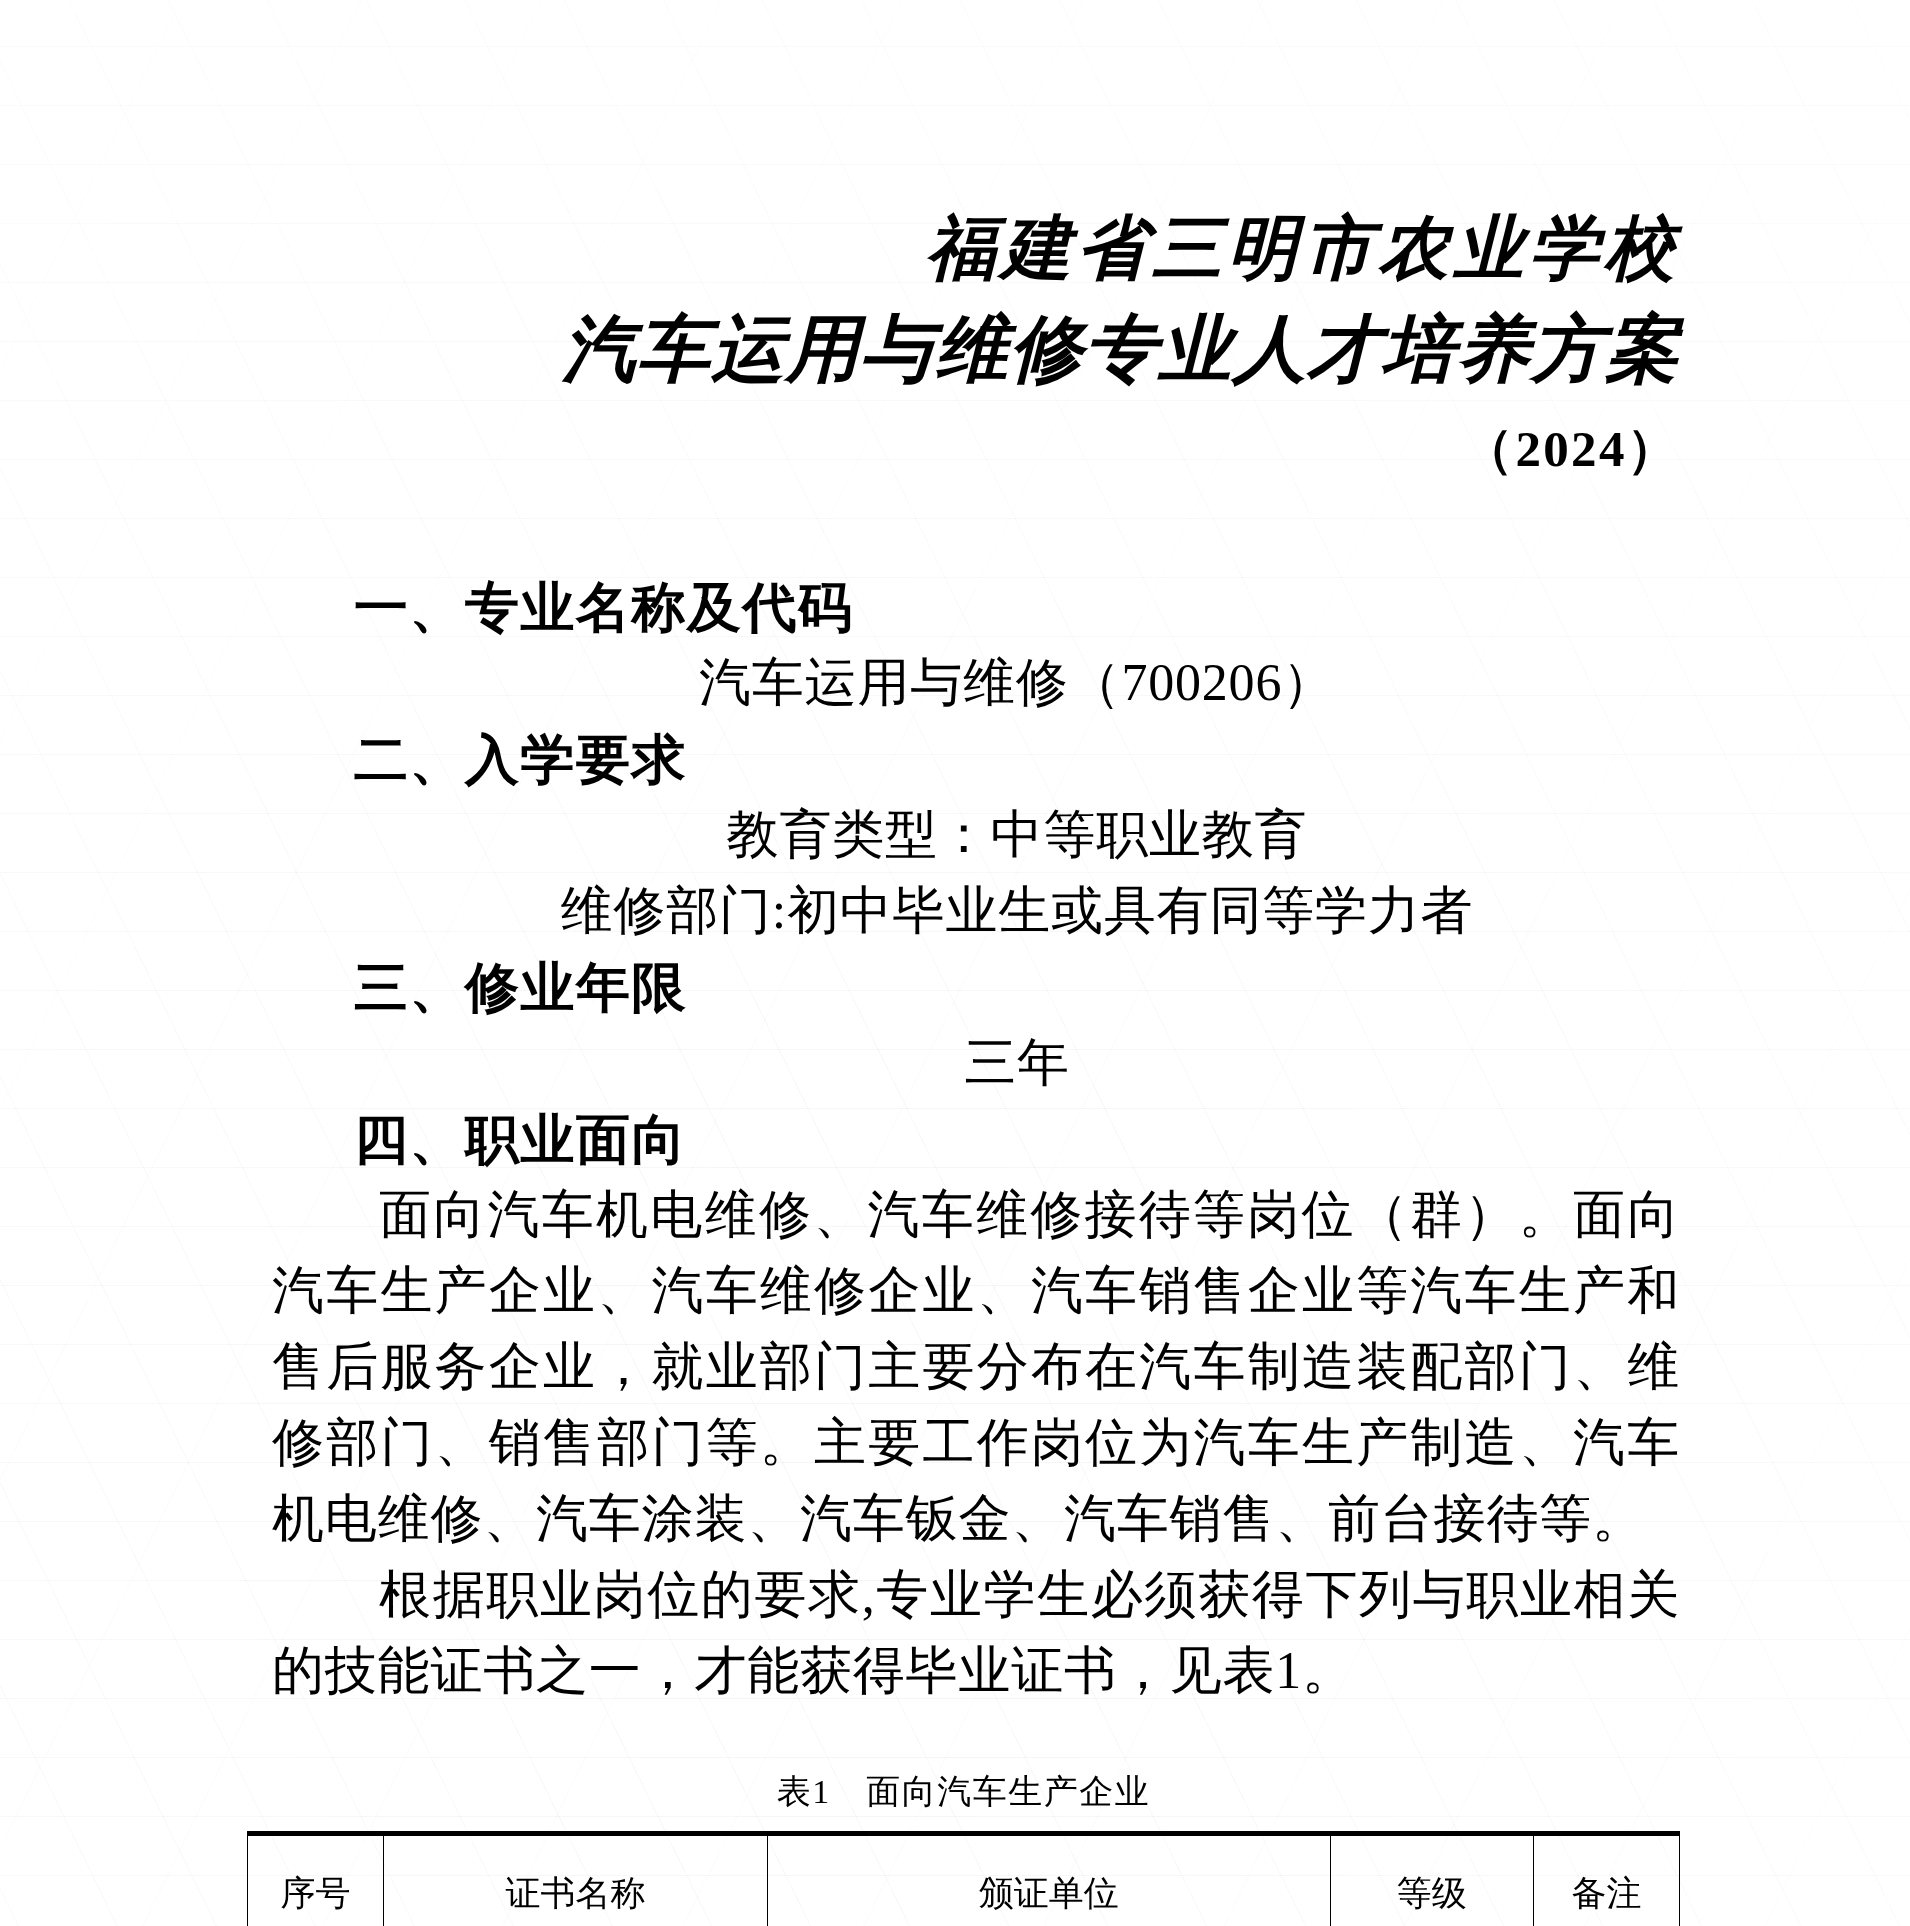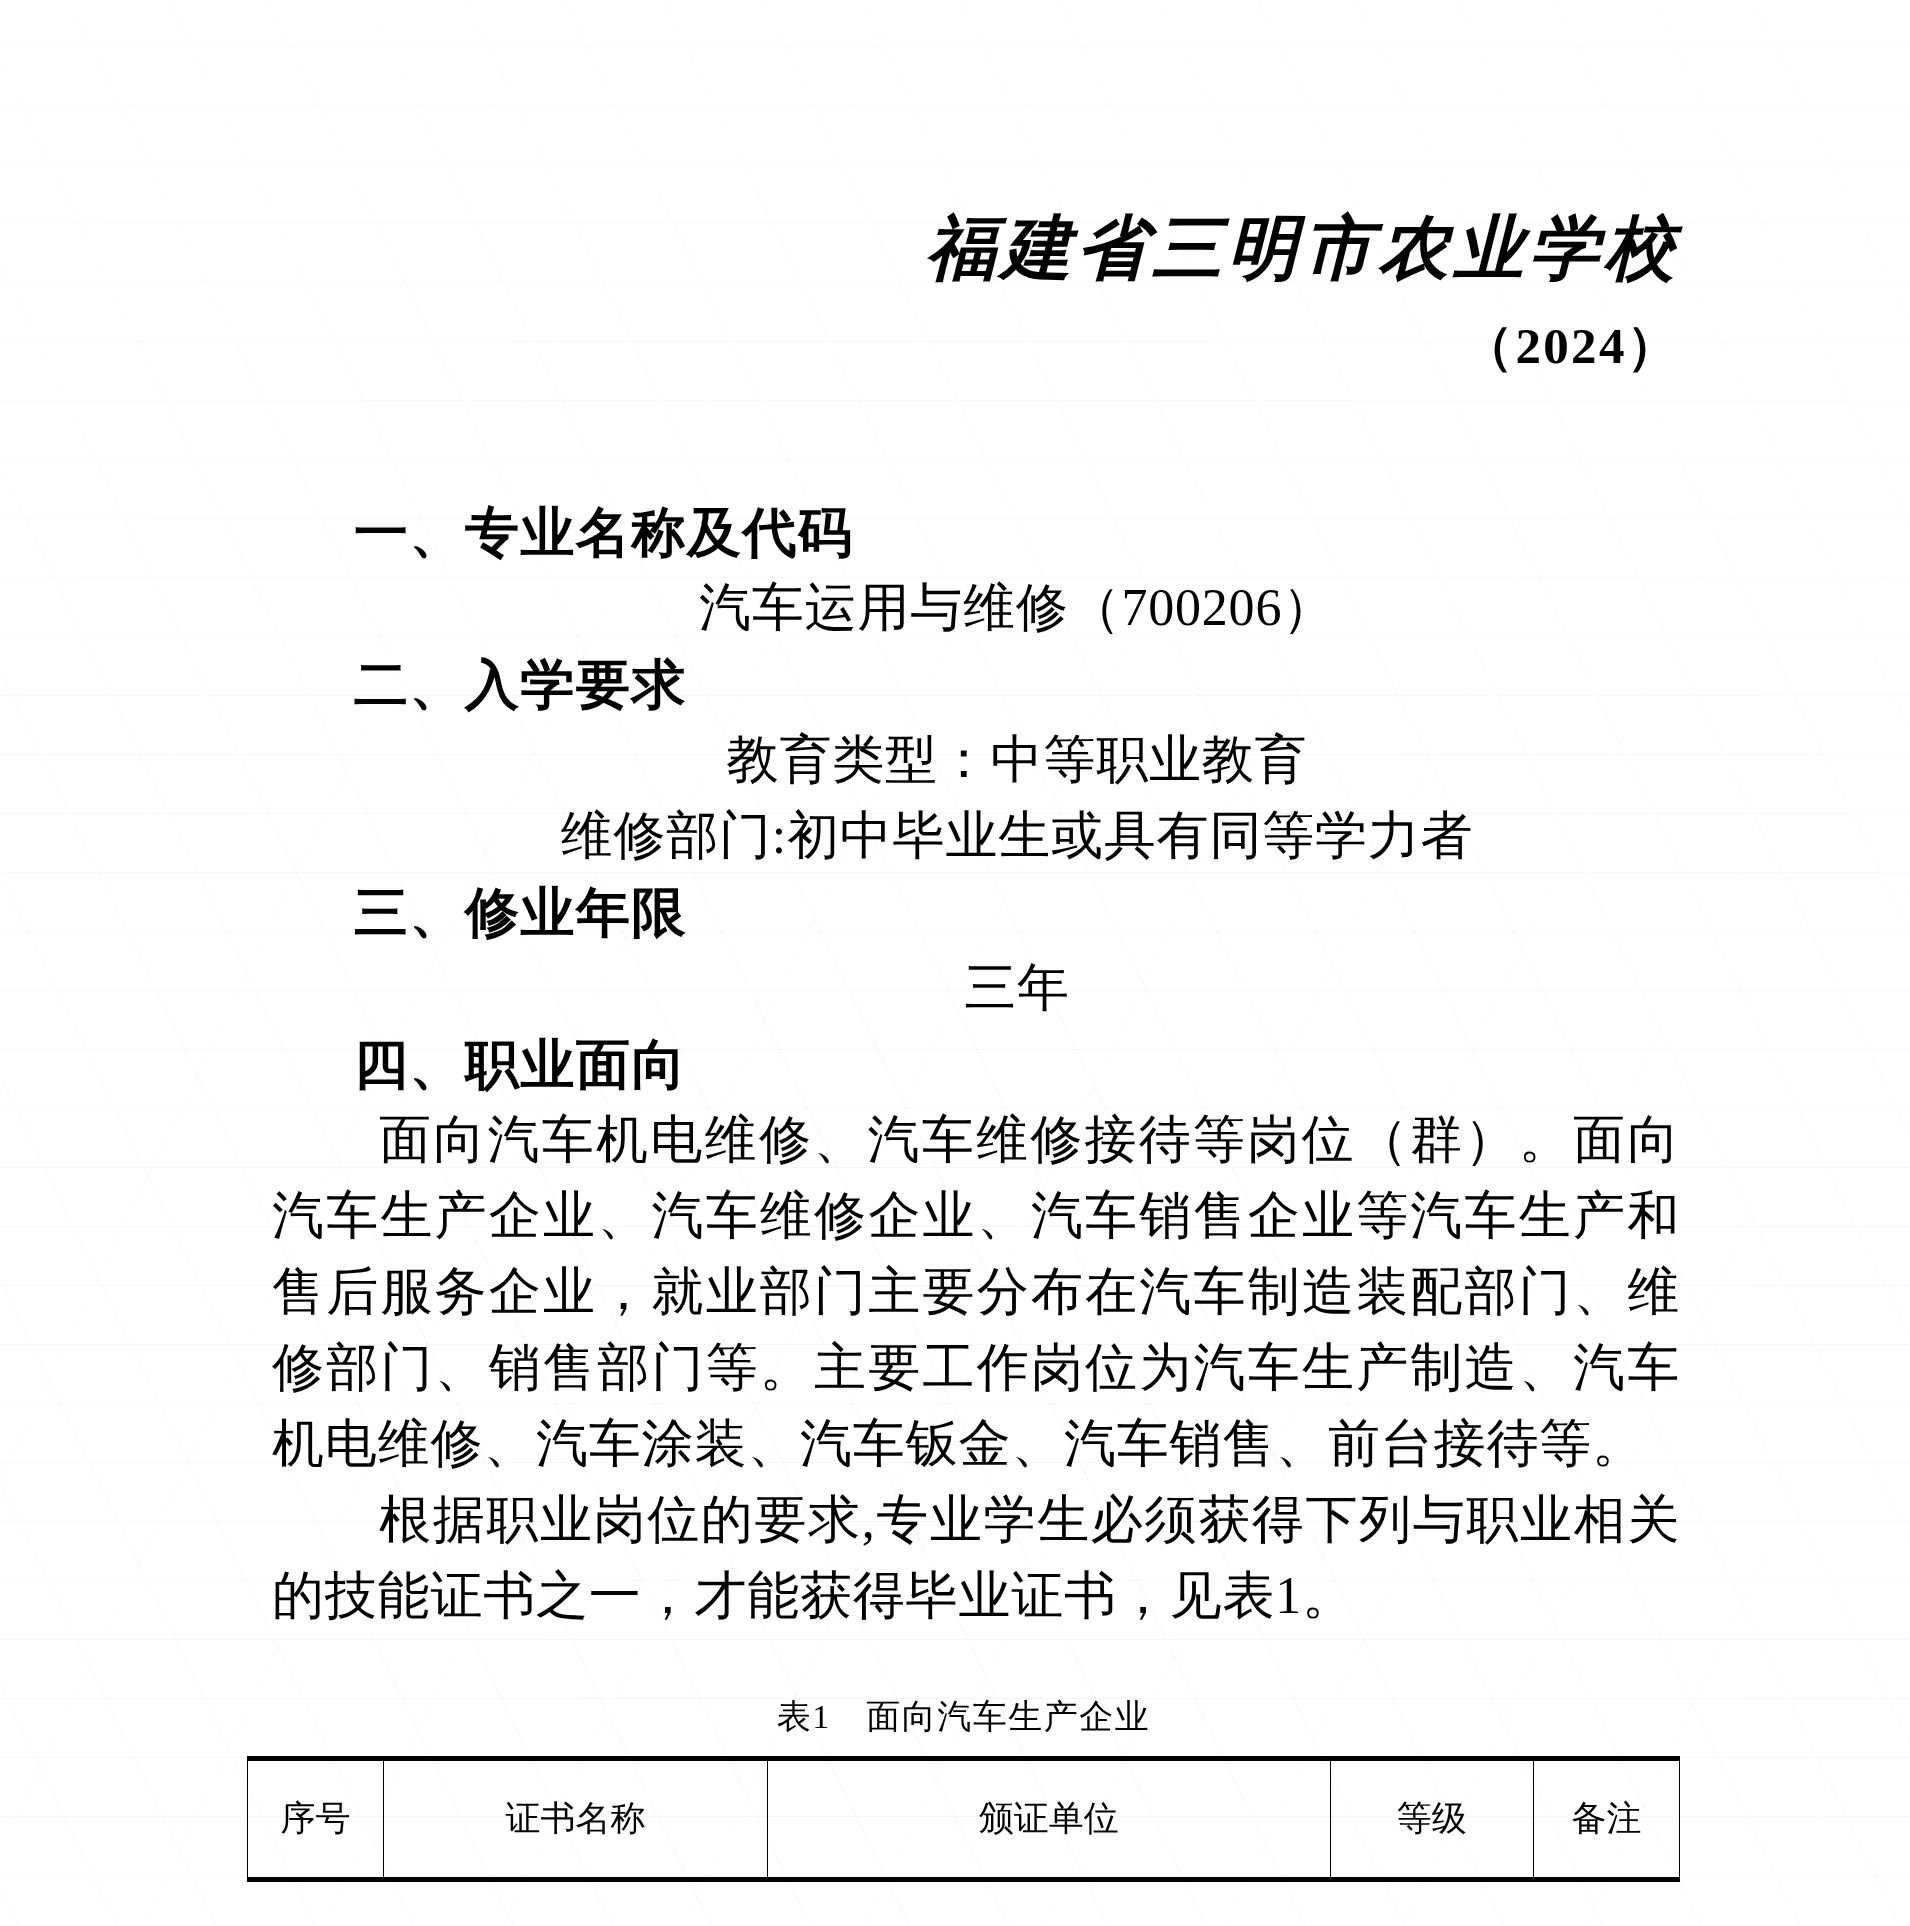--- a/index.html
+++ b/index.html
@@ -33,21 +33,21 @@
 
   .sec-heading {
     font-family: "Liberation Sans", "DejaVu Sans", sans-serif;
     font-weight: 900;
     font-size: 54px;
     line-height: 76px;
     margin: 0;
     text-indent: 107px;
     letter-spacing: 1.5px;
   }
-  .first-heading { margin-top: 100px; }
+  .first-heading { margin-top: 72px; }
 
   .line, .para {
     font-size: 52px;
     line-height: 76px;
     margin: 0;
     text-indent: 107px;
     letter-spacing: 0.8px;
     text-align: center;
   }
   .para { text-align: justify; margin-left: 25px; }
@@ -82,20 +82,21 @@
 </head>
 <body>
 
 <div class="page">
   <div class="texture"></div>
 
   <div class="content">
 
     <div class="titles">
       <div class="title-line title-1">福建省三明市农业学校</div>
+      <div class="title-line title-2">汽车运用与维修专业人才培养方案</div>
       <div class="title-line title-3">（2024）</div>
     </div>
 
     <h2 class="sec-heading first-heading">一、专业名称及代码</h2>
     <p class="line">汽车运用与维修（700206）</p>
 
     <h2 class="sec-heading">二、入学要求</h2>
     <p class="line">教育类型：中等职业教育</p>
     <p class="line">维修部门:初中毕业生或具有同等学力者</p>
 

